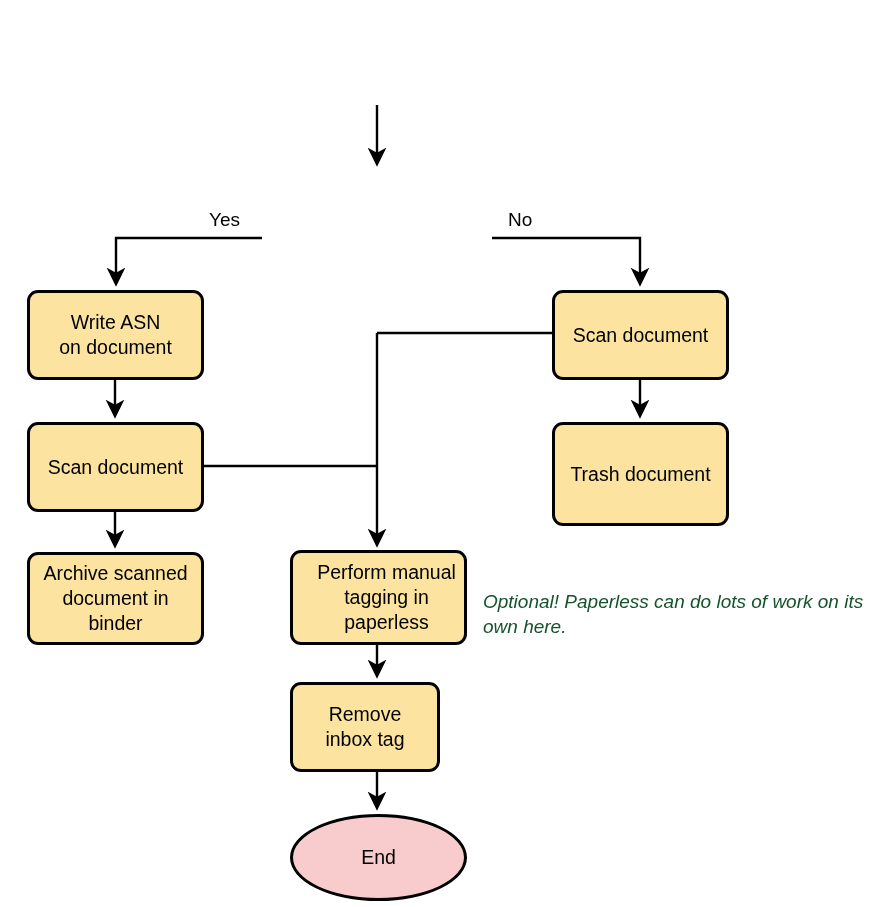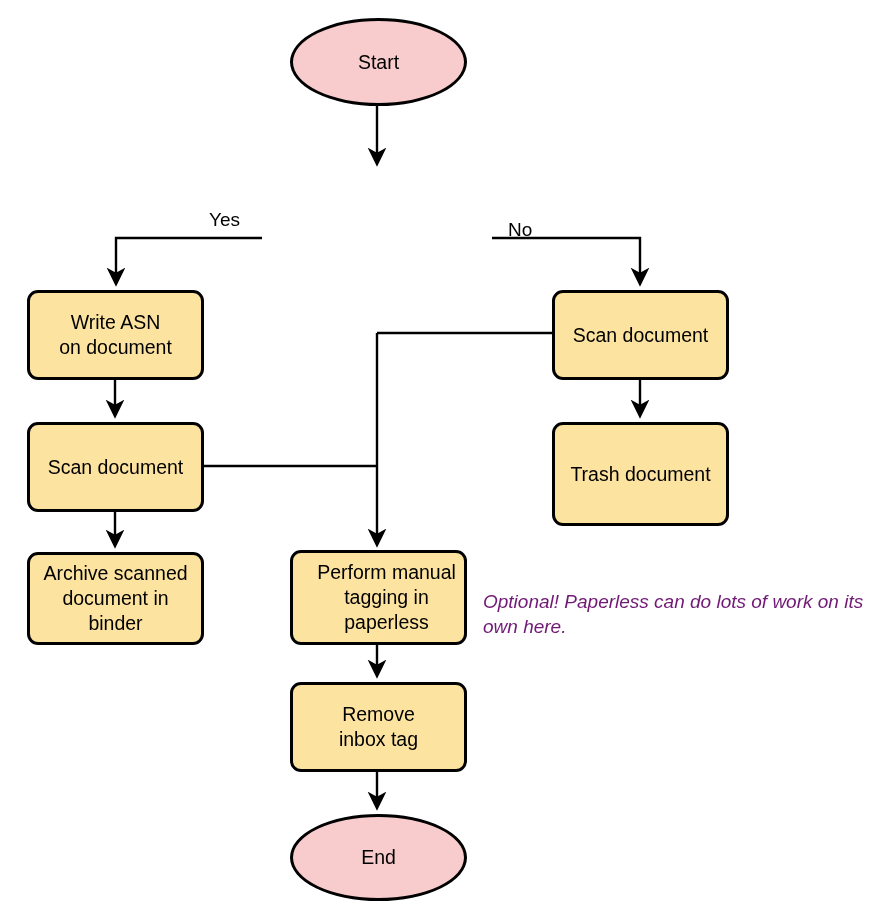--- a/index.html
+++ b/index.html
@@ -72,21 +72,21 @@
     line-height: 22px;
     color: #000000;
     white-space: nowrap;
     z-index: 4;
   }
   .note {
     position: absolute;
     font-size: 19px;
     line-height: 25px;
     font-style: italic;
-    color: #701a75;
+    color: #14532d;
     z-index: 4;
   }
 </style>
 </head>
 <body>
 
 <div id="flowchart-root">
 
   <svg id="edge-layer" viewBox="0 0 888 907" width="888" height="907" aria-hidden="true">
     <defs>
@@ -114,27 +114,24 @@
       <path d="M203,466 L377,466"></path>
 
       <path d="M377,333 L377,544" marker-end="url(#arrowhead)"></path>
 
       <path d="M377,645 L377,675" marker-end="url(#arrowhead)"></path>
 
       <path d="M377,772 L377,807" marker-end="url(#arrowhead)"></path>
     </g>
   </svg>
 
-  <div class="node node-terminal" style="left:290px; top:18px; width:177px; height:88px;">
-    <span>Start</span>
-  </div>
 
 
   <div class="edge-label" style="left:209px; top:209px;">Yes</div>
-  <div class="edge-label" style="left:508px; top:209px;margin-top:10px;">No</div>
+  <div class="edge-label" style="left:508px; top:209px;">No</div>
 
   <div class="node node-process" style="left:27px; top:290px; width:177px; height:90px;">
     <span>Write ASN
 on document</span>
   </div>
 
   <div class="node node-process" style="left:27px; top:422px; width:177px; height:90px;">
     <span>Scan document</span>
   </div>
 
@@ -151,21 +148,21 @@
   <div class="node node-process" style="left:552px; top:422px; width:177px; height:104px;">
     <span>Trash document</span>
   </div>
 
   <div class="node node-process" style="left:290px; top:550px; width:177px; height:95px;padding-left:16px;">
     <span>Perform manual
 tagging in
 paperless</span>
   </div>
 
-  <div class="node node-process" style="left:290px; top:682px; width:177px; height:90px;">
+  <div class="node node-process" style="left:290px; top:682px; width:150px; height:90px;">
     <span>Remove
 inbox tag</span>
   </div>
 
   <div class="node node-terminal" style="left:290px; top:814px; width:177px; height:87px;">
     <span>End</span>
   </div>
 
   <div class="note" style="left:483px; top:589px; width:400px;">Optional! Paperless can do lots of work on its own here.</div>
 

